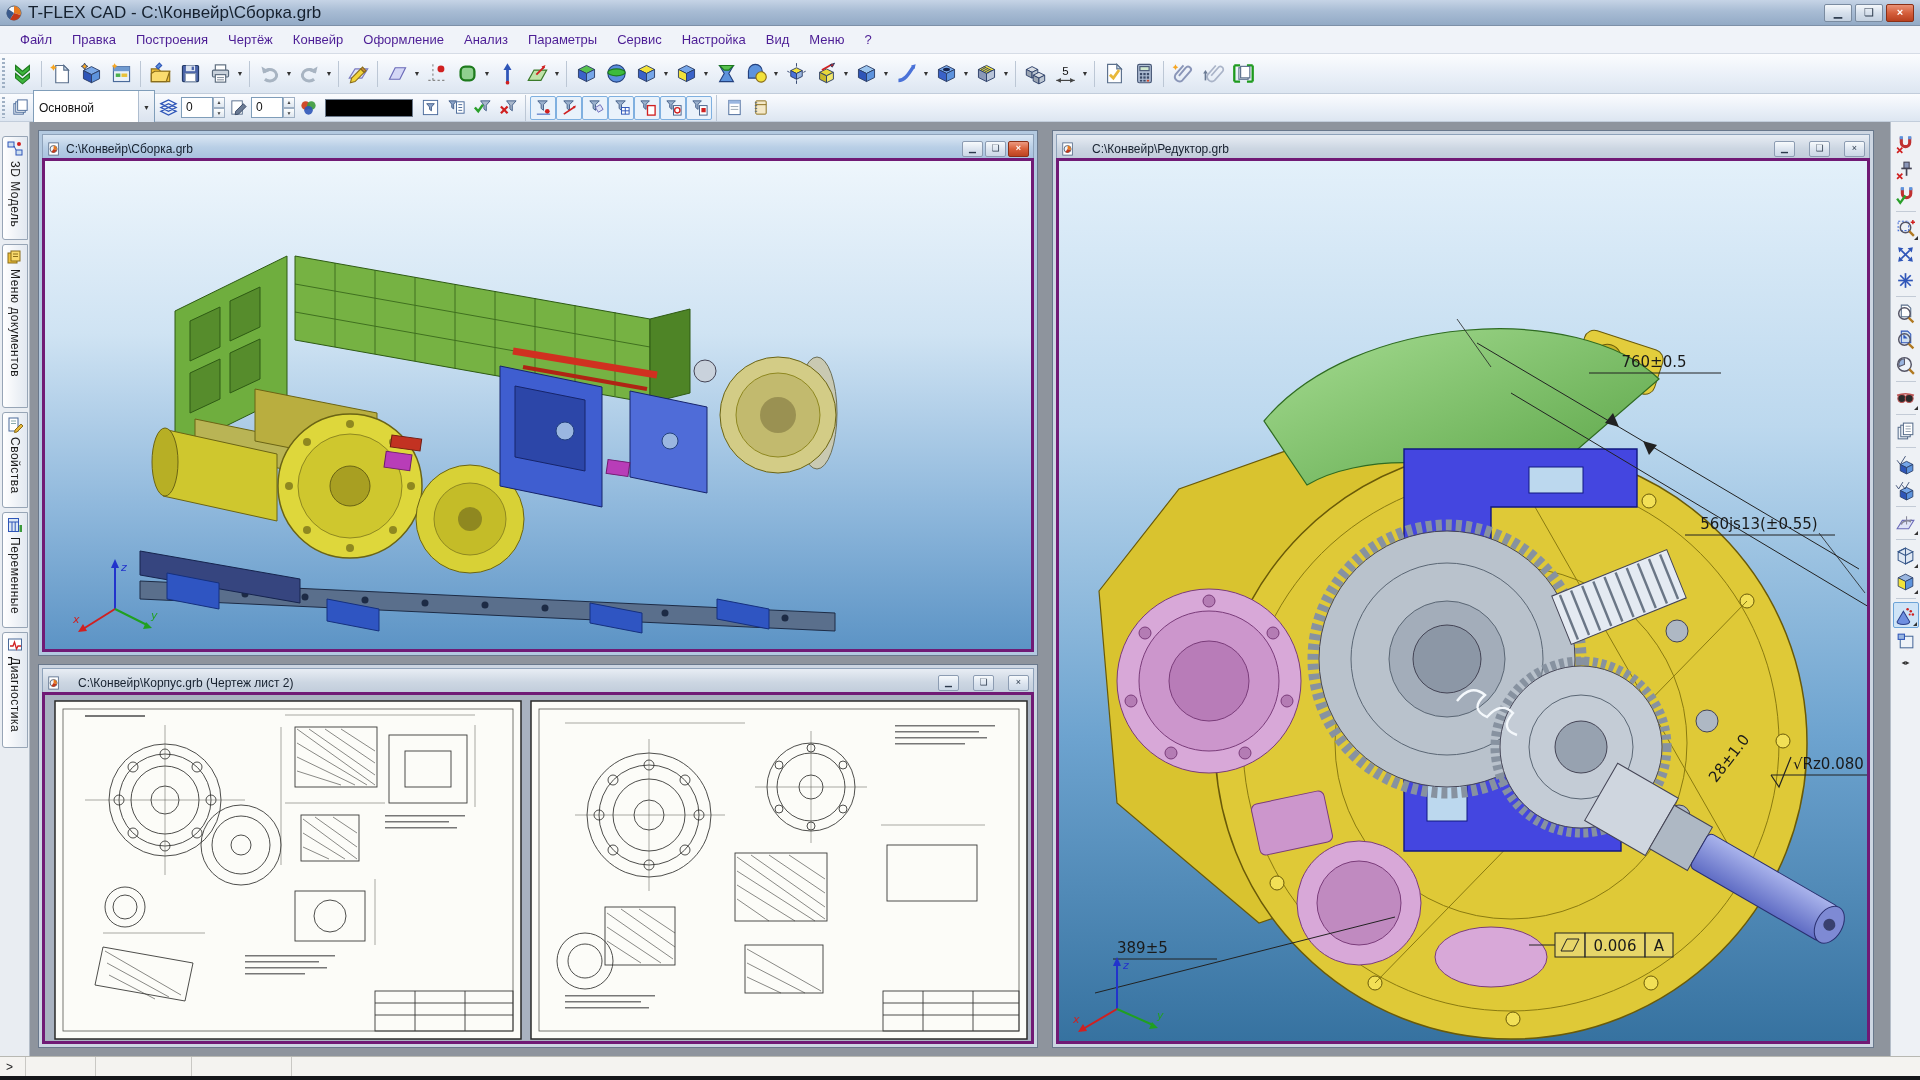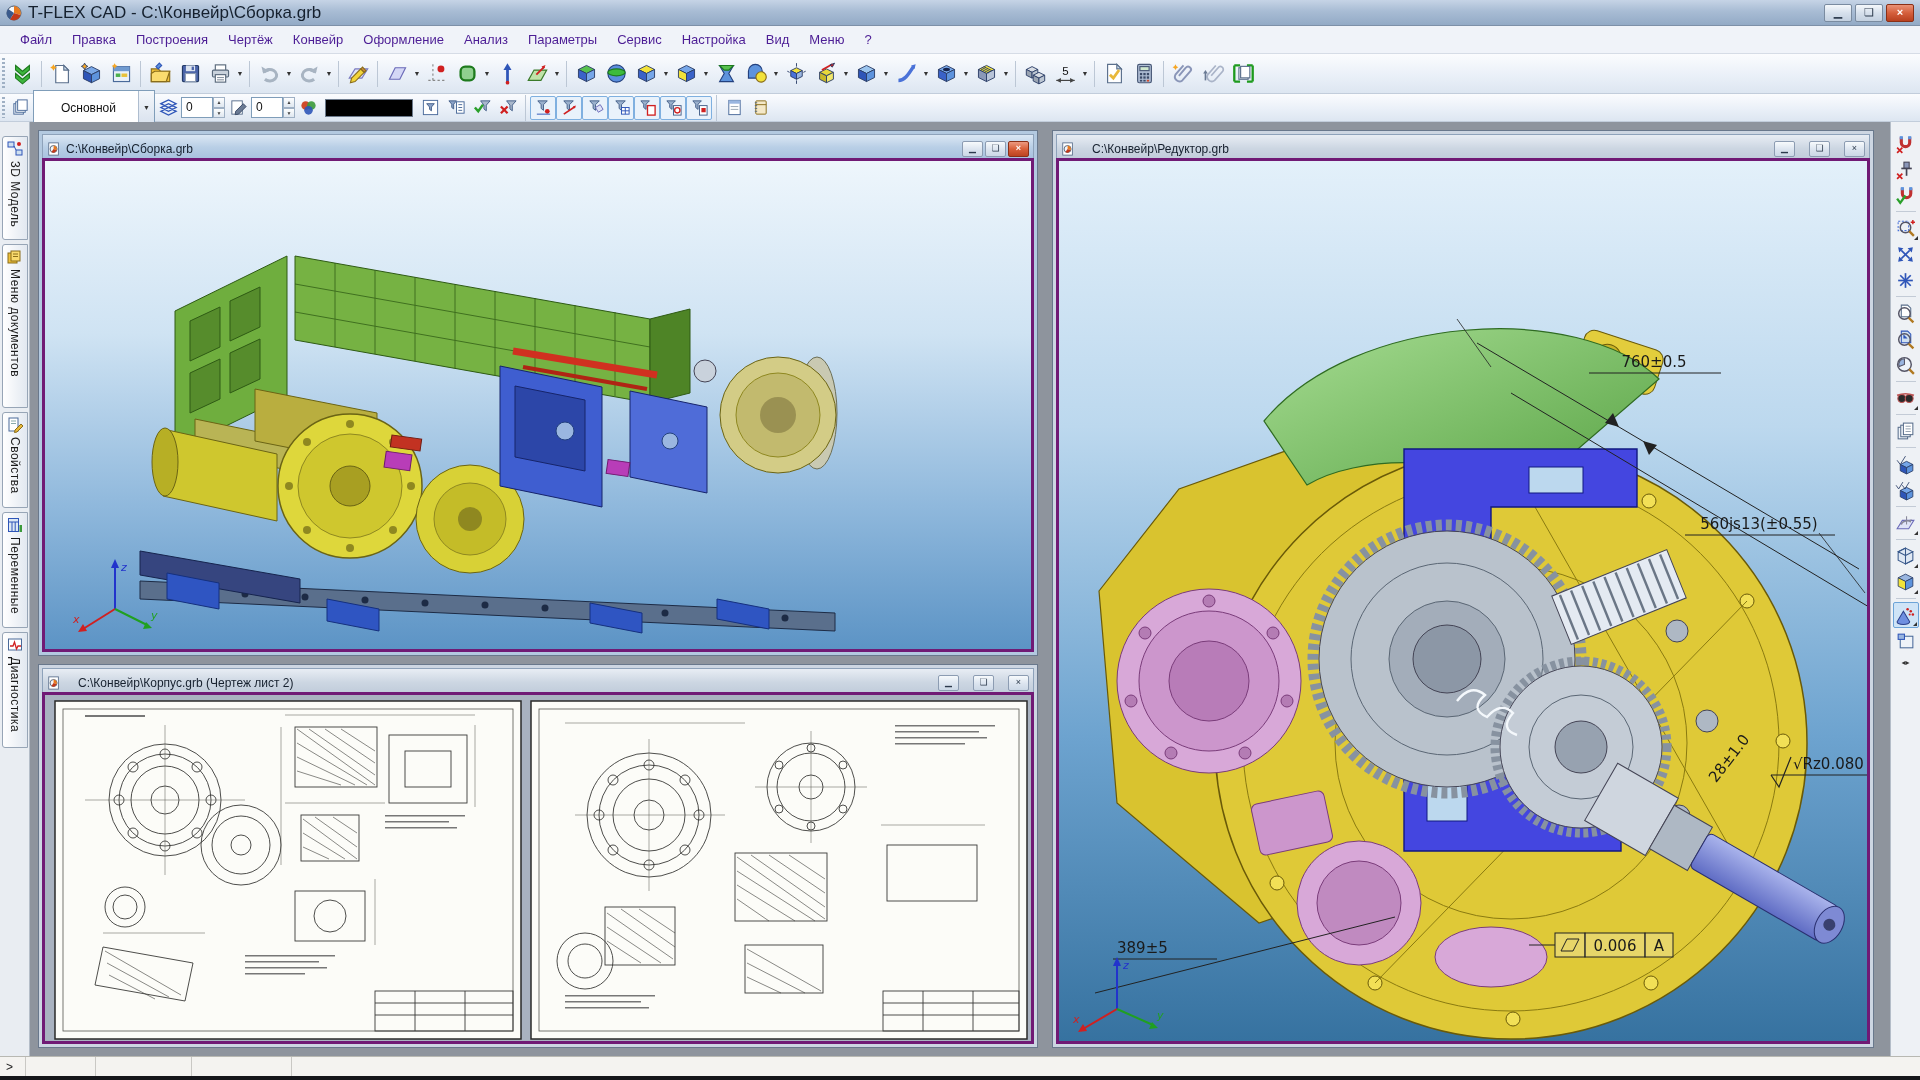--- a/index.html
+++ b/index.html
@@ -31,21 +31,21 @@
   .tb-sep { width:1px; height:26px; background:#bcc7d5; margin:0 4px; }
   .tb-btn { width:30px; height:32px; display:flex; align-items:center; justify-content:center; border-radius:3px; position:relative; }
   .tb2 .tb-btn { height:24px; width:26px; }
   .tb-btn svg { width:23px; height:23px; }
   .tb2 .tb-btn svg { width:19px; height:19px; }
   .dd { font-size:7px; color:#333; width:10px; text-align:center; align-self:center; }
   .cb path { stroke:#2a3d66; stroke-width:.8; stroke-linejoin:round; }
   .cb .t{fill:var(--t);} .cb .l{fill:var(--l);} .cb .r{fill:var(--r);}
   .toggle-btn { border:1px solid #7fb0e0; background:#e9f2fb; border-radius:2px; }
 
-  .combo { width:122px; height:35px; background:#fff; border:1px solid #7f9db9; display:flex; align-items:center; font-size:12px;text-align:center; }
+  .combo { width:122px; height:35px; background:#fff; border:1px solid #7f9db9; display:flex; align-items:center; font-size:12px; }
   .combo .val { flex:1; padding-left:5px; color:#111; }
   .combo .arrow { width:16px; height:100%; background:linear-gradient(#f4f7fb,#d9e2ee); border-left:1px solid #aebdcf;
     display:flex; align-items:center; justify-content:center; font-size:7px; color:#333; }
   .spinbox { width:32px; height:21px; background:#fff; border:1px solid #7f9db9; font-size:12px; padding:2px 4px; color:#111; }
   .spin { display:flex; flex-direction:column; width:12px; height:21px; }
   .spin span { flex:1; border:1px solid #9fb0c4; background:linear-gradient(#fdfefe,#dfe7f0); font-size:5px;
     display:flex; align-items:center; justify-content:center; color:#444; }
   .swatch { width:88px; height:18px; background:#000; border:1px solid #6c7a8c; margin:0 4px; }
 
   

